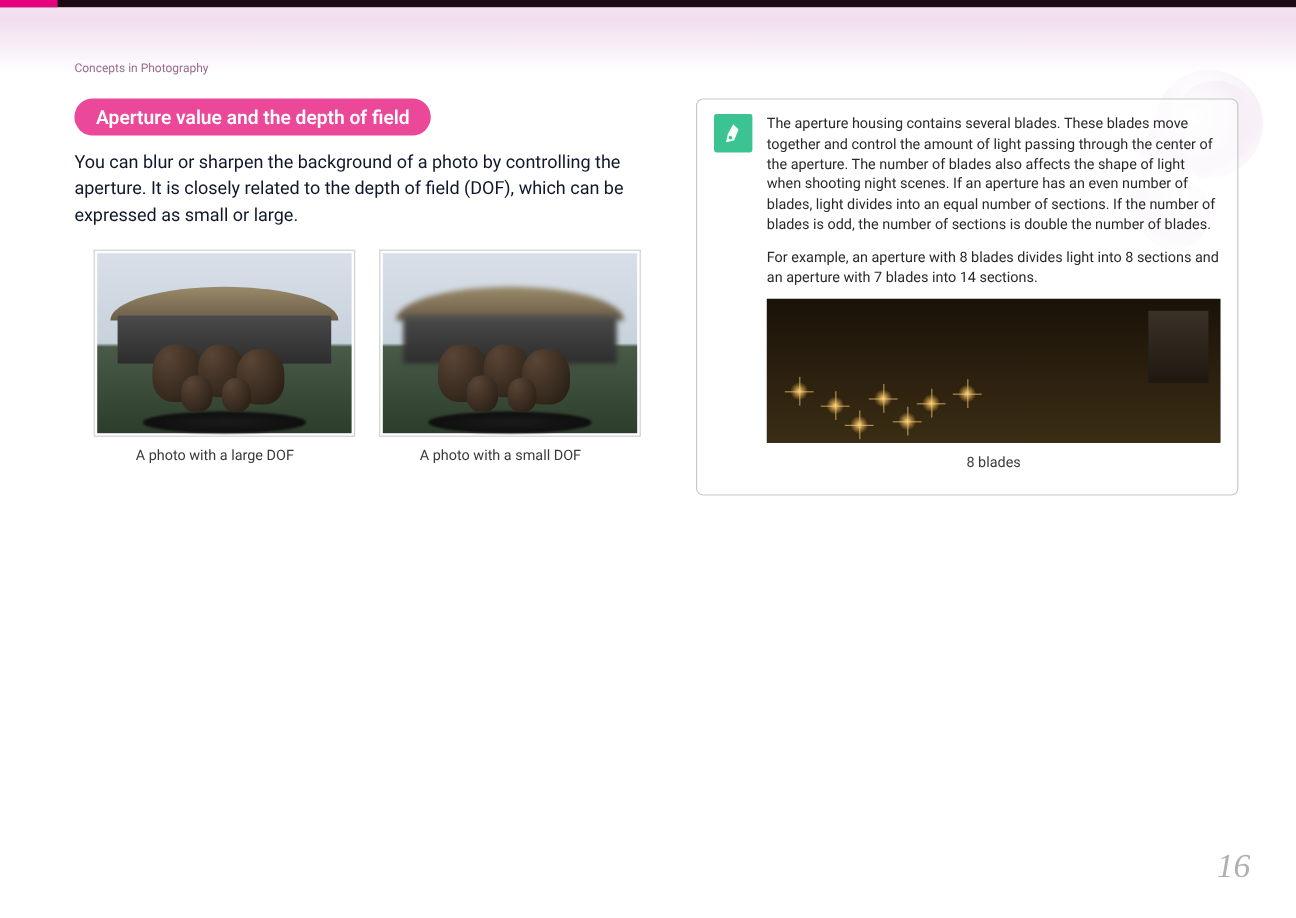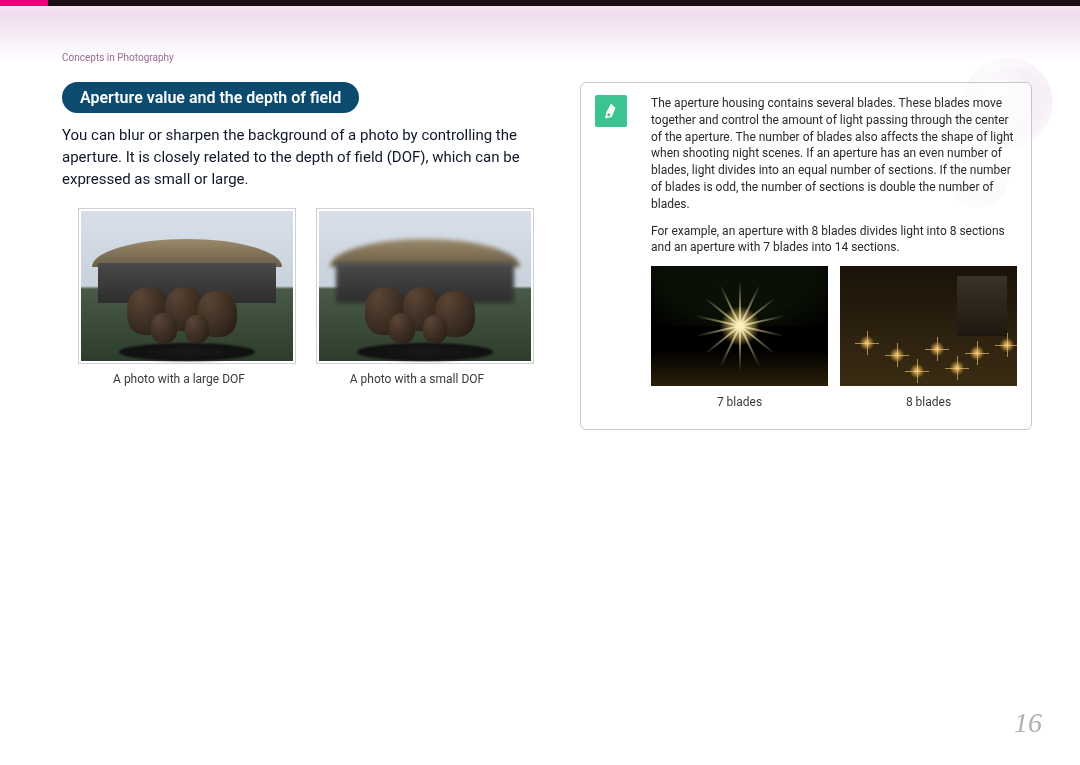--- a/index.html
+++ b/index.html
@@ -55,21 +55,21 @@
       right: 48px;
       display: flex;
       gap: 28px;
     }
 
     .left-col { width: 490px; }
     .right-col { flex: 1; }
 
     .pill-heading {
       display: inline-block;
-      background: #0c4a6e;
+      background: #ec4899;
       color: #ffffff;
       font-size: 16px;
       font-weight: 600;
       padding: 6px 18px;
       border-radius: 16px;
       margin-bottom: 12px;
     }
 
     .body-text {
       font-size: 15px;
@@ -144,21 +144,21 @@
     }
     .blurry { filter: blur(2px); }
 
     
     .info-box {
       border: 1px solid #c8c8c8;
       border-radius: 6px;
       padding: 12px 14px 18px 14px;
       background: rgba(255,255,255,0.6);
       display: flex;
-      gap: 24px;
+      gap: 12px;
     }
     .info-icon {
       flex-shrink: 0;
       width: 32px; height: 32px;
       background: #3bc492;
       border-radius: 2px;
       display: flex;
       align-items: center;
       justify-content: center;
       color: #fff;
@@ -319,37 +319,20 @@
       <div class="info-icon">
         <svg viewBox="0 0 24 24">
             <path d="M12 2 L18 8 L13 20 L4 22 L6 13 Z M9 15 a2 2 0 1 0 0.001 0 Z" fill="#fff" opacity="0.95"></path>
           </svg>
       </div>
       <div class="info-content">
         <p>The aperture housing contains several blades. These blades move together and control the amount of light passing through the center of the aperture. The number of blades also affects the shape of light when shooting night scenes. If an aperture has an even number of blades, light divides into an equal number of sections. If the number of blades is odd, the number of sections is double the number of blades.</p>
         <p>For example, an aperture with 8 blades divides light into 8 sections and an aperture with 7 blades into 14 sections.</p>
 
         <div class="night-row">
-          <div class="night-item">
-            <div class="night-frame">
-              <div class="tree-silhouette"></div>
-              <div class="ground-glow"></div>
-              <div class="starburst">
-                <div class="glow"></div>
-                <div class="ray" style="transform:rotate(0deg)"></div>
-                <div class="ray" style="transform:rotate(25.7deg)"></div>
-                <div class="ray" style="transform:rotate(51.4deg)"></div>
-                <div class="ray" style="transform:rotate(77.1deg)"></div>
-                <div class="ray" style="transform:rotate(102.8deg)"></div>
-                <div class="ray" style="transform:rotate(128.5deg)"></div>
-                <div class="ray" style="transform:rotate(154.2deg)"></div>
-              </div>
-            </div>
-            <div class="night-caption">7 blades</div>
-          </div>
 
           <div class="night-item">
             <div class="night-frame">
               <div class="city-lights">
                 <div class="building"></div>
                 <div class="light-dot" style="left:20px;top:70px"></div>
                 <div class="light-dot" style="left:50px;top:82px"></div>
                 <div class="light-dot" style="left:90px;top:76px"></div>
                 <div class="light-dot" style="left:130px;top:80px"></div>
                 <div class="light-dot" style="left:160px;top:72px"></div>

